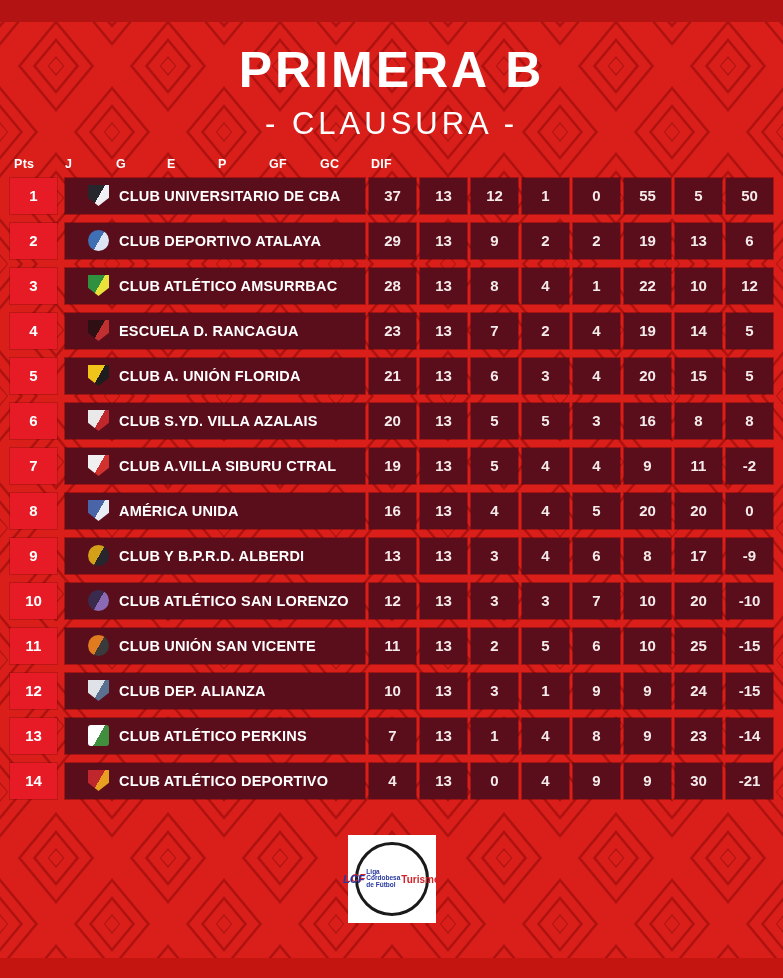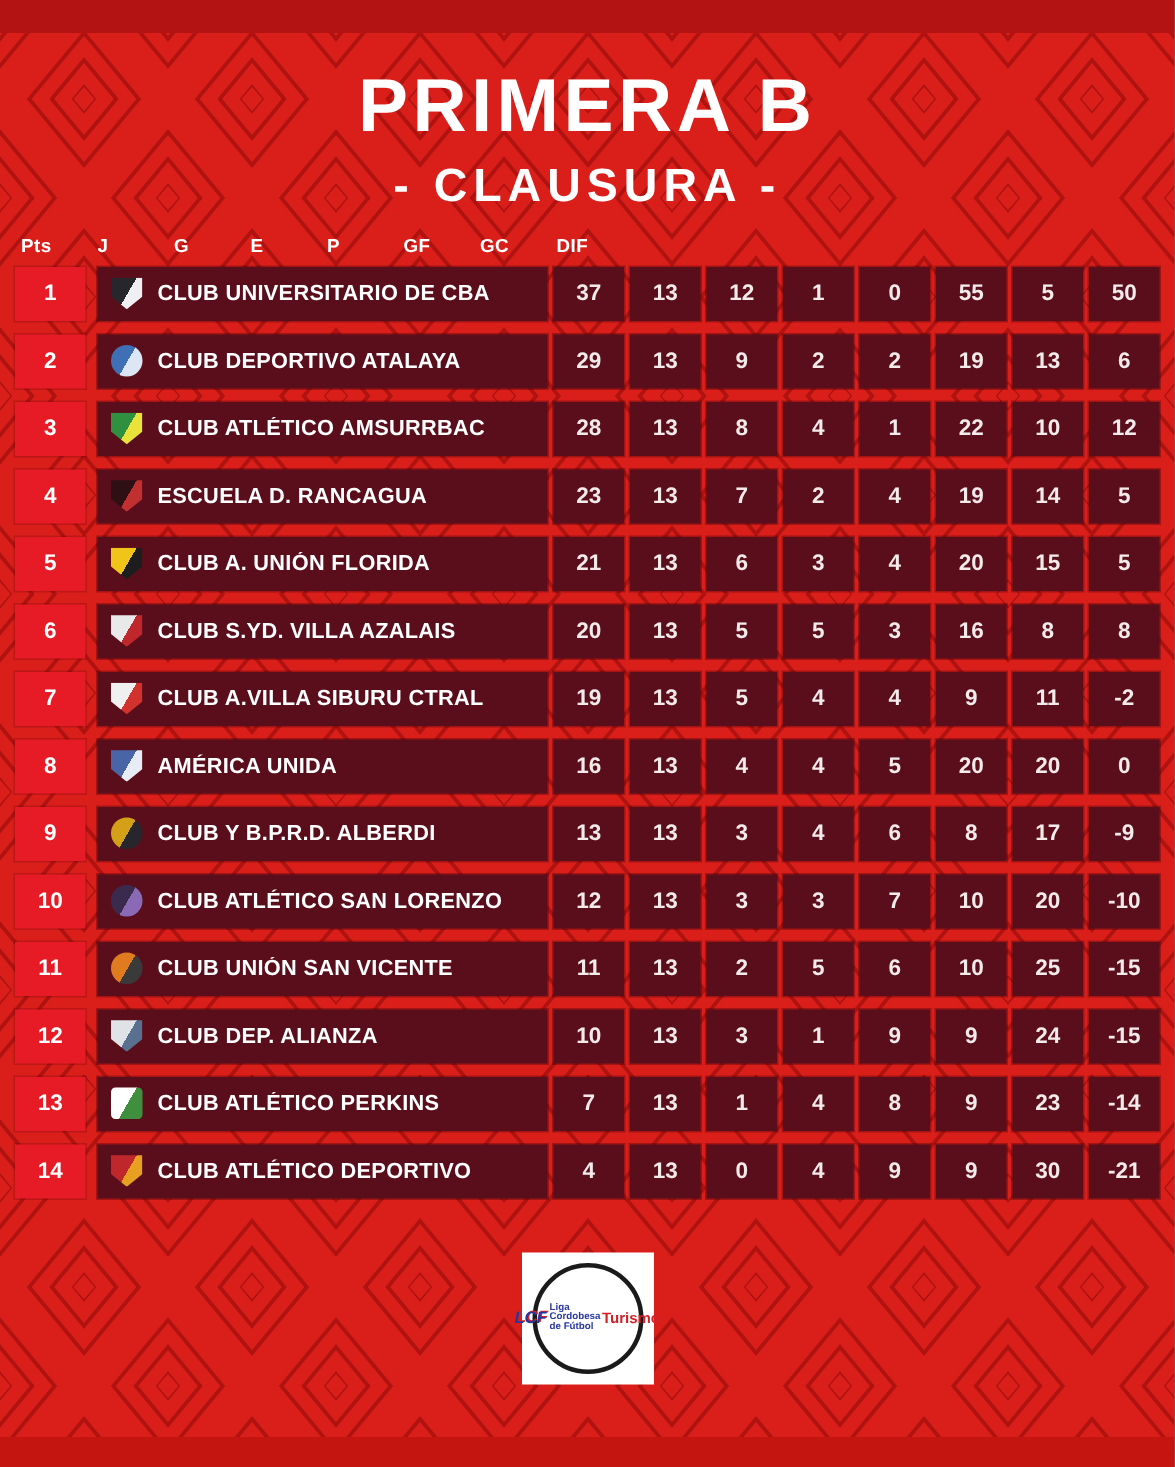--- a/index.html
+++ b/index.html
@@ -15,34 +15,34 @@
   .pat-bg{fill:var(--pattern-dark);}
   .pat-ring{fill:none; stroke:var(--pattern-bright); stroke-width:9;}
   .pat-fill{fill:var(--pattern-bright); stroke:none;}
   .topbar{position:absolute; top:0; left:0; width:100%; height:22px; background:var(--top-bar); z-index:3;}
   .bottombar{position:absolute; bottom:0; left:0; width:100%; height:20px; background:var(--bottom-bar); z-index:3;}
   .content{position:relative; z-index:2; padding:44px 10px 0 10px;}
 
   h1.title{text-align:center; color:var(--text-white);
     font-size:50px; line-height:1.05; font-weight:bold; letter-spacing:3px;}
   h2.subtitle{margin-top:10px; text-align:center; color:var(--text-white);
-    font-size:31px; line-height:1.1; font-weight:bold; letter-spacing:4px;}
+    font-size:31px; line-height:1.1; font-weight:normal; letter-spacing:4px;}
 
   .thead{display:flex; margin-top:15px; align-items:center; height:16px;
     color:var(--text-white); font-size:12.5px; font-weight:bold; letter-spacing:.3px;}
   .h-lead{width:355px; padding-left:49px; text-align:left;}
   .h-stat{width:47px; margin-left:4px; text-align:left;}
 
   .rows{margin-top:6px;}
   .row{display:flex; height:36px; margin-bottom:9px;}
   .pos{width:47px; height:100%; background:var(--position-bg); color:var(--text-white);
     display:flex; align-items:center; justify-content:center;
     font-size:15px; font-weight:bold; box-shadow:0 0 0 1px rgba(90,0,10,.25);}
   .team{width:300px; margin-left:8px; height:100%; background:var(--row-bg);
-    display:flex; align-items:center; gap:10px; padding-left:9px;
+    display:flex; align-items:center; gap:10px; padding-left:23px;
     box-shadow:0 0 0 1px rgba(60,0,10,.35);}
   .tname{color:var(--text-white); font-size:14.5px; font-weight:bold; letter-spacing:.2px;
     white-space:nowrap; overflow:hidden;}
   .stat{width:47px; margin-left:4px; height:100%; background:var(--row-bg);
     display:flex; align-items:center; justify-content:center;
     color:var(--stat-text); font-size:15px; font-weight:bold;
     box-shadow:0 0 0 1px rgba(60,0,10,.35);}
 
   .crest{width:21px; height:21px; flex:0 0 auto;
     background:linear-gradient(120deg,var(--c1) 0%,var(--c1) 52%,var(--c2) 52%,var(--c2) 100%);}

